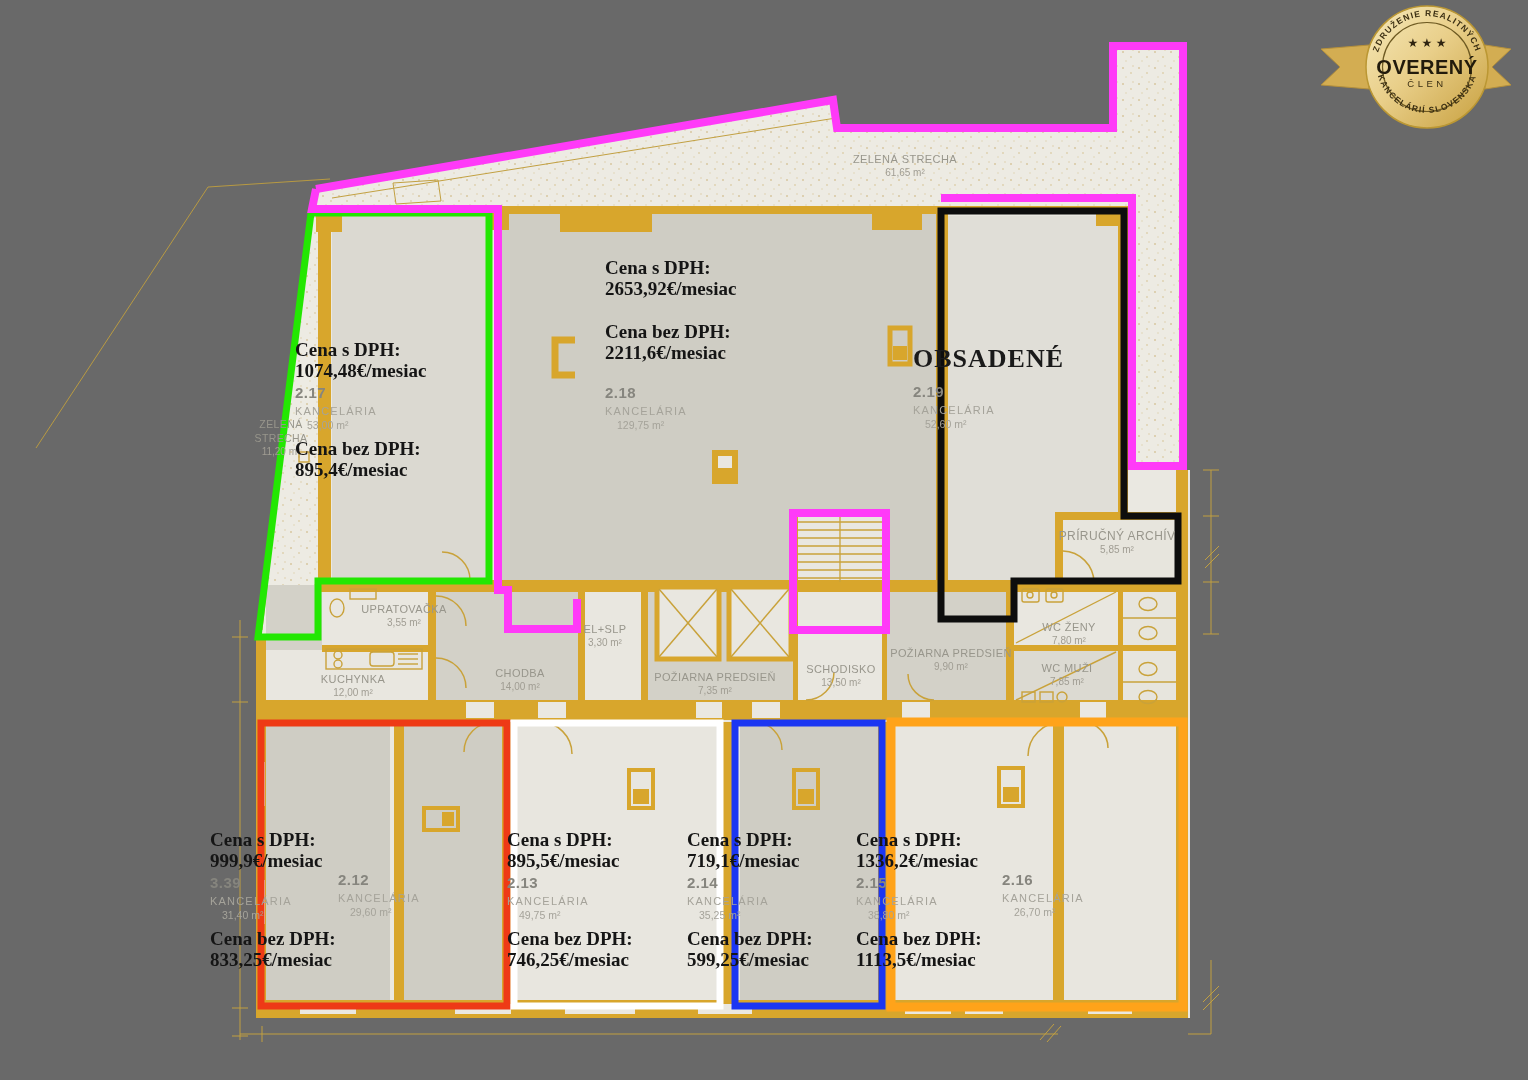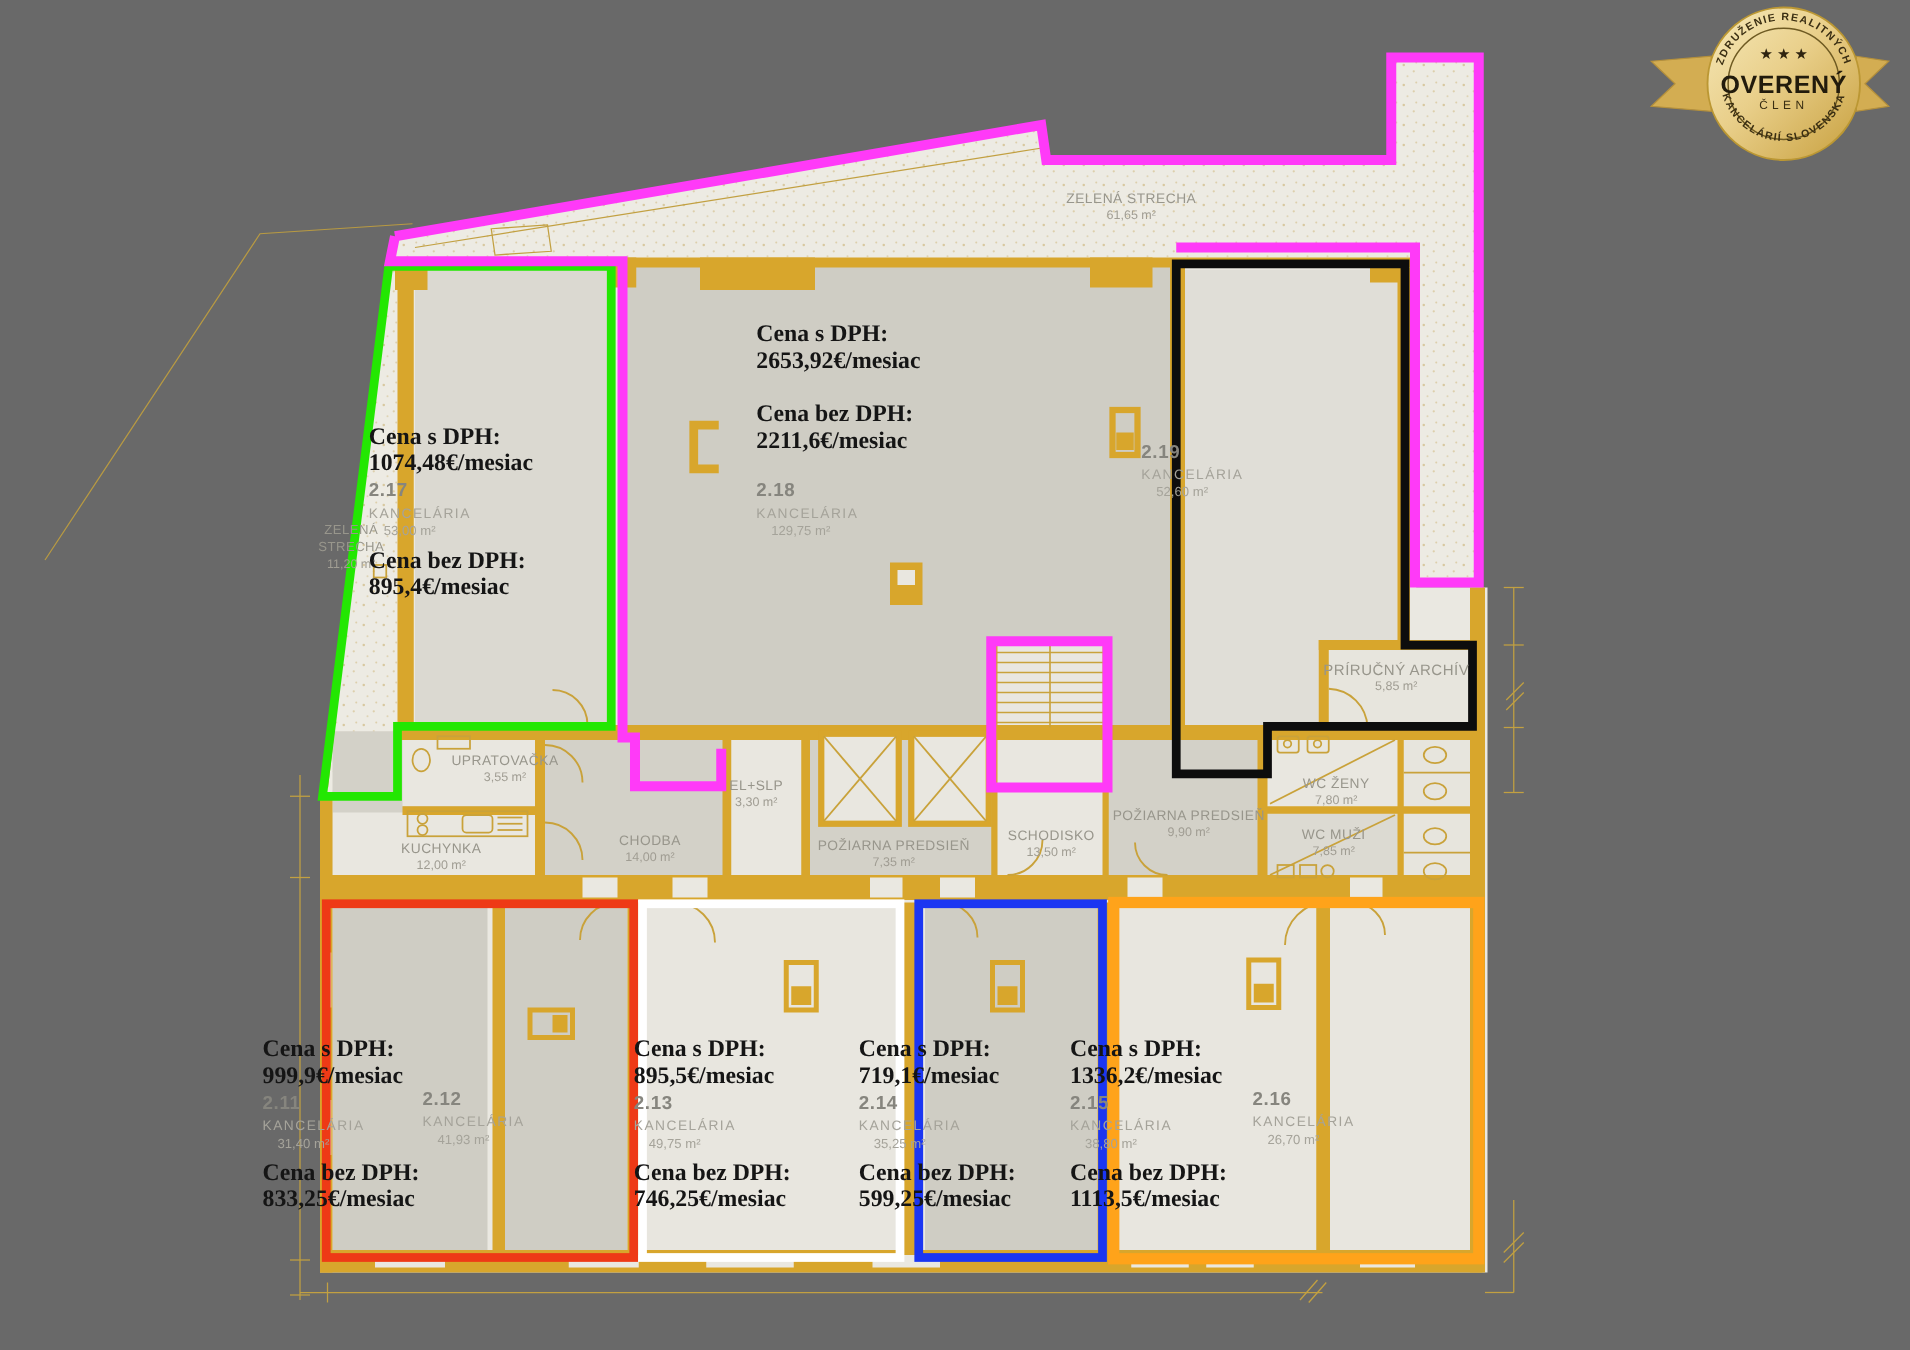--- a/index.html
+++ b/index.html
@@ -289,39 +289,40 @@
   <div class="spacer"></div>
   <div class="price">Cena bez DPH:</div>
   <div class="price">2211,6€/mesiac</div>
   <div class="spacer2"></div>
   <div class="unitnum">2.18</div>
   <div class="kanc">KANCELÁRIA</div>
   <div class="uarea">129,75 m²</div>
 </div>
 
 <div class="ublock" style="left:913px;top:344px">
+  <div class="obsadene">OBSADENÉ</div>
   <div class="unitnum" style="margin-top:8px">2.19</div>
   <div class="kanc">KANCELÁRIA</div>
   <div class="uarea">52,60 m²</div>
 </div>
 
 <div class="ublock" style="left:210px;top:829px">
   <div class="price">Cena s DPH:</div>
   <div class="price">999,9€/mesiac</div>
-  <div class="unitnum">2.11</div>
+  <div class="unitnum">3.39</div>
   <div class="kanc">KANCELÁRIA</div>
   <div class="uarea">31,40 m²</div>
   <div class="price mt">Cena bez DPH:</div>
   <div class="price">833,25€/mesiac</div>
 </div>
 
 <div class="ublock" style="left:338px;top:868px">
   <div class="unitnum">2.12</div>
   <div class="kanc">KANCELÁRIA</div>
-  <div class="uarea">41,93 m²</div>
+  <div class="uarea">29,60 m²</div>
 </div>
 
 <div class="ublock" style="left:507px;top:829px">
   <div class="price">Cena s DPH:</div>
   <div class="price">895,5€/mesiac</div>
   <div class="unitnum">2.13</div>
   <div class="kanc">KANCELÁRIA</div>
   <div class="uarea">49,75 m²</div>
   <div class="price mt">Cena bez DPH:</div>
   <div class="price">746,25€/mesiac</div>

